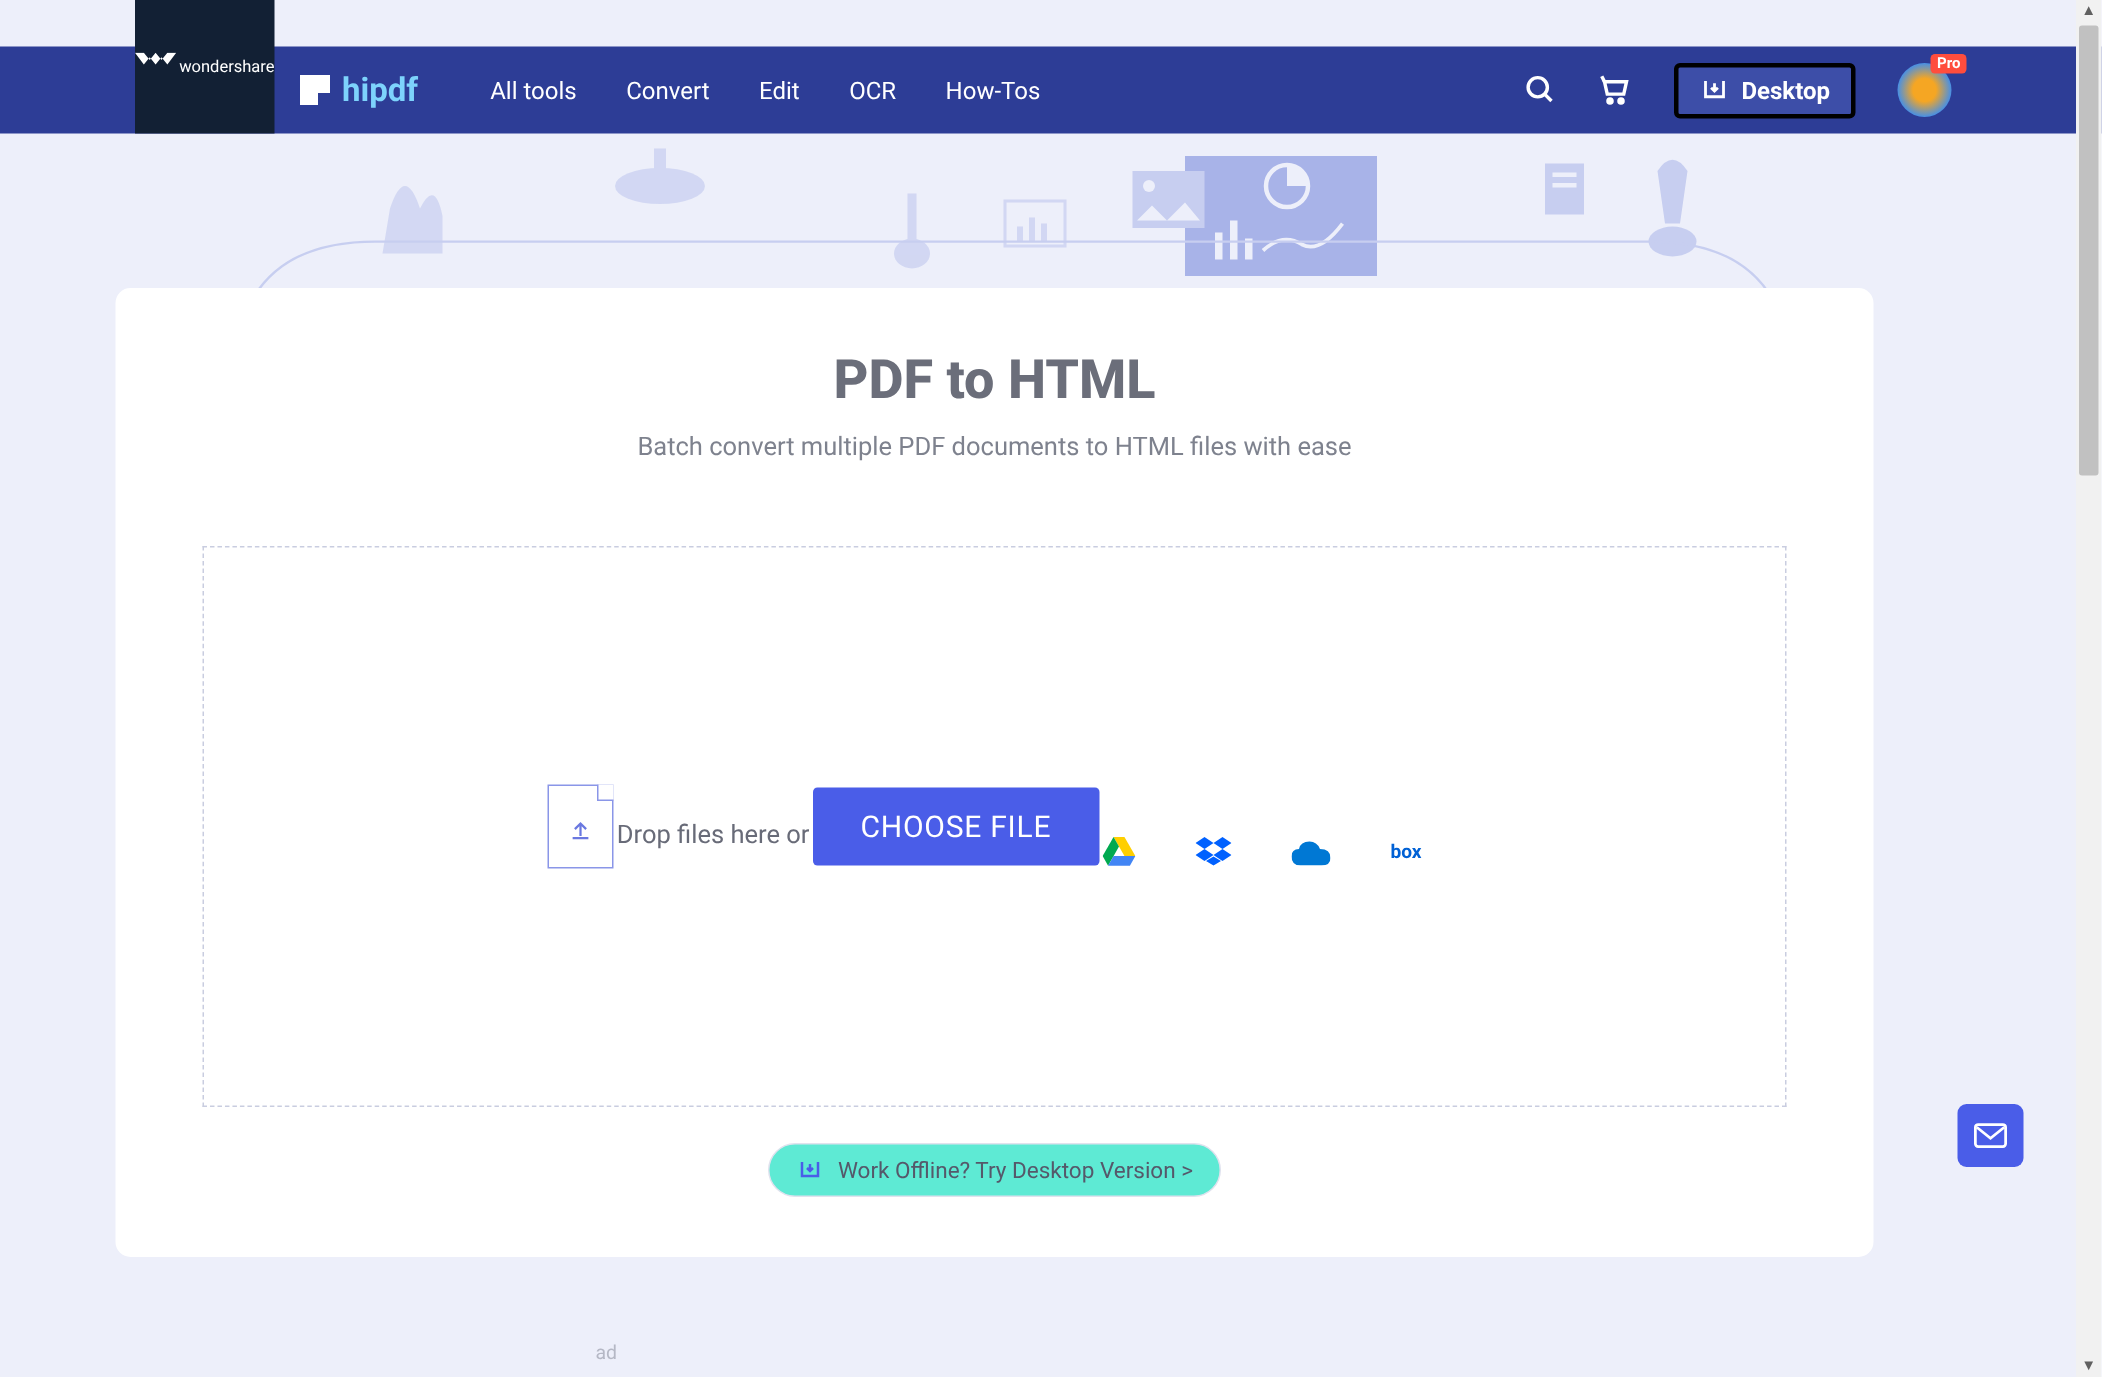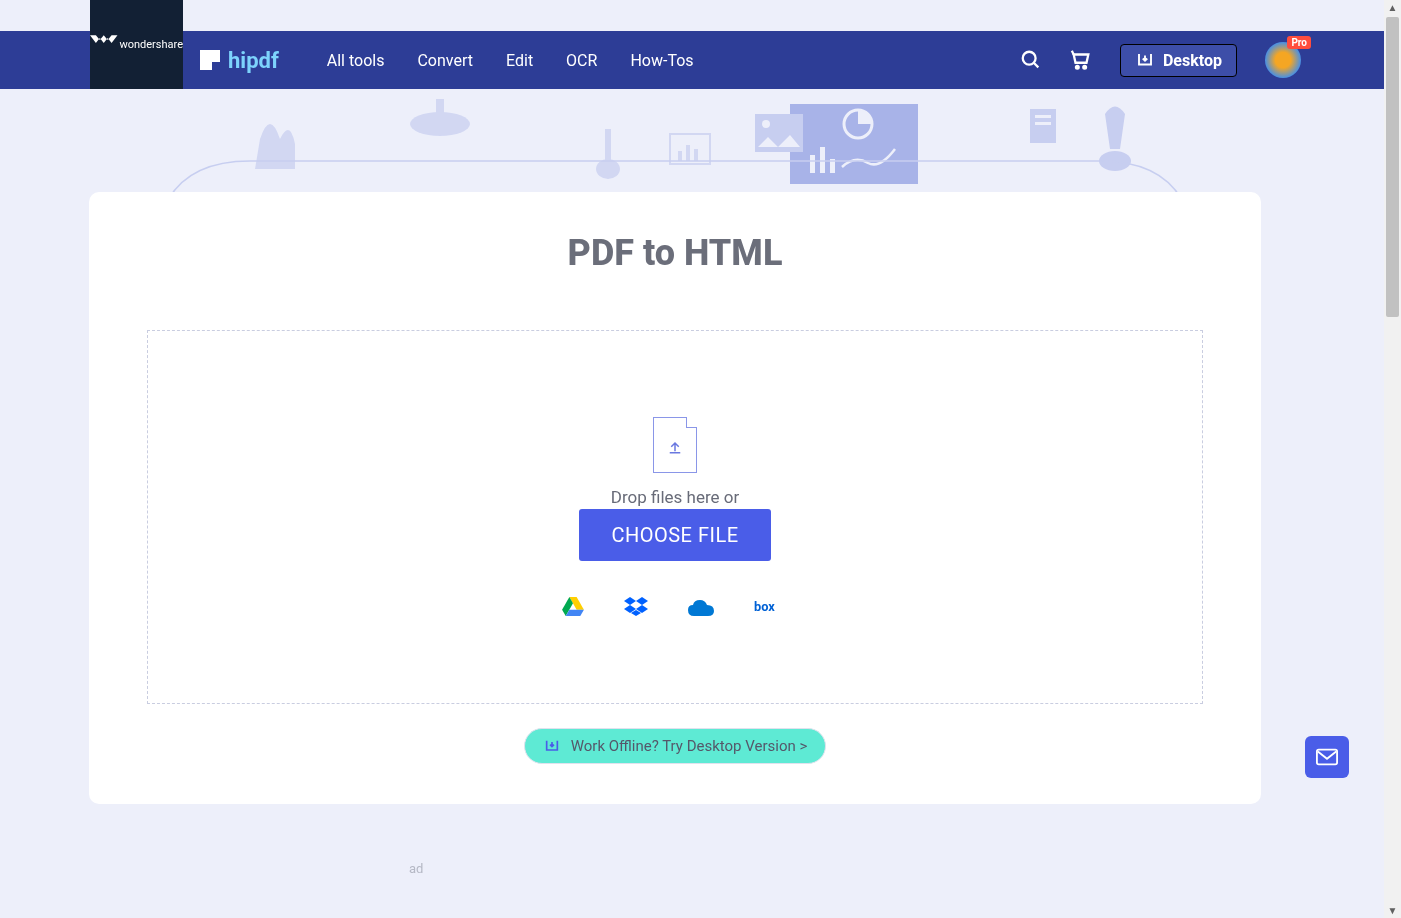--- a/index.html
+++ b/index.html
@@ -8,29 +8,29 @@
 .navbar{height:58px;background:#2d3d96;display:flex;align-items:center;position:relative}
 .wondershare-block{position:absolute;left:90px;top:-31px;width:93px;height:89px;background:#122034;display:flex;flex-direction:row;align-items:center;justify-content:center;color:#fff;font-size:11px}
 .wondershare-block .ws-icon{margin-bottom:4px}
 .nav-logo{margin-left:200px;display:flex;align-items:center;color:#7dd3fc;font-size:22px;font-weight:700;gap:8px}
 .nav-logo .logo-icon{width:20px;height:20px;background:#fff;position:relative}
 .nav-logo .logo-icon::after{content:"";position:absolute;right:-2px;bottom:-2px;width:10px;height:10px;background:#2d3d96}
 .nav-items{display:flex;gap:33px;margin-left:48px}
 .nav-item{color:#fff;font-size:16px;cursor:pointer}
 .nav-right{margin-left:auto;margin-right:100px;display:flex;align-items:center;gap:28px}
 .nav-icon{color:#fff;cursor:pointer}
-.desktop-btn{display:flex;align-items:center;gap:8px;background:#3d4ea8;border:1px solid #000000;border-radius:4px;padding:6px 14px;color:#fff;font-weight:700;font-size:16px;cursor:pointer}
+.desktop-btn{display:flex;align-items:center;gap:8px;background:#3d4ea8;border:3px solid #000000;border-radius:4px;padding:6px 14px;color:#fff;font-weight:700;font-size:16px;cursor:pointer}
 .avatar{width:36px;height:36px;border-radius:50%;background:radial-gradient(circle,#f5a623 30%,#4a90e2 70%);position:relative;cursor:pointer}
 .avatar .pro-badge{position:absolute;top:-6px;right:-10px;background:#ff4d3d;color:#fff;font-size:10px;font-weight:700;padding:1px 4px;border-radius:3px}
 .hero-bg{position:absolute;top:89px;left:0;right:0;height:110px;overflow:hidden;pointer-events:none}
 .hero-bg svg{position:absolute}
-.main-card{position:absolute;left:89px;top:192px;width:1172px;background:#fff;border-radius:10px;padding:40px 0 40px}
+.main-card{position:absolute;left:77px;top:192px;width:1172px;background:#fff;border-radius:10px;padding:40px 0 40px}
 .page-title{text-align:center;font-size:36px;font-weight:800;color:#6b6e7a}
 .page-subtitle{text-align:center;font-size:17px;color:#7e828e;margin-top:14px}
-.drop-zone{margin:56px 58px 0;border:1px dashed #c9cde0;height:374px;display:flex;flex-direction:column;align-items:center;justify-content:center;gap:2px}
+.drop-zone{margin:56px 58px 0;border:1px dashed #c9cde0;height:374px;display:flex;align-items:center;justify-content:center;gap:2px}
 .file-icon{width:44px;height:56px;border:1px solid #8a96e8;position:relative}
 .file-icon::before{content:"";position:absolute;top:-1px;right:-1px;width:10px;height:10px;background:#fff;border-left:1px solid #8a96e8;border-bottom:1px solid #8a96e8}
 .file-icon .up-arrow{position:absolute;left:50%;top:52%;transform:translate(-50%,-50%);color:#6a78e0}
 .drop-text{color:#686b78;font-size:17px;margin-top:12px}
 .choose-btn{background:#4a5de8;color:#fff;font-weight:400;font-size:20px;letter-spacing:0.5px;border:none;padding:14px 32px;border-radius:3px;cursor:pointer}
 .cloud-row{display:flex;gap:40px;margin-top:34px;align-items:center}
 .cloud-icon{cursor:pointer}
 .offline-pill{margin:24px auto 0;width:fit-content;border:1px solid #e0e2ee;border-radius:999px;padding:8px 18px;display:flex;align-items:center;gap:10px;color:#55586a;font-size:15px;cursor:pointer;background:#5eead4}
 .offline-pill .dl-icon{color:#4a5de8}
 .ad-label{position:absolute;left:320px;bottom:-72px;color:#b5b8c5;font-size:13px}
@@ -119,20 +119,21 @@
       <rect x="1035" y="33" width="16" height="3" fill="#edeffa"></rect>
       <path d="M1105 25 Q1115 10 1125 25 L1120 60 L1110 60 Z"></path>
       <ellipse cx="1115" cy="72" rx="16" ry="10"></ellipse>
     </g>
     <path d="M155 170 Q155 72 250 72 L1100 72 Q1195 72 1195 170" fill="none" stroke="#c7cef0" stroke-width="1.5"></path>
   </svg>
 </div>
 
 <div class="main-card">
   <h1 class="page-title">PDF to HTML</h1>
+  <p class="page-subtitle">Batch convert multiple PDF documents to HTML files with ease</p>
 
   <div class="drop-zone">
     <div class="file-icon">
       <svg class="up-arrow" width="18" height="18" viewBox="0 0 24 24" fill="none" stroke="currentColor" stroke-width="2">
           <path d="M12 19 L12 8 M7 13 L12 8 L17 13 M5 21 L19 21"></path>
         </svg>
     </div>
     <div class="drop-text">Drop files here or</div>
     <button class="choose-btn">CHOOSE FILE</button>
     <div class="cloud-row">

